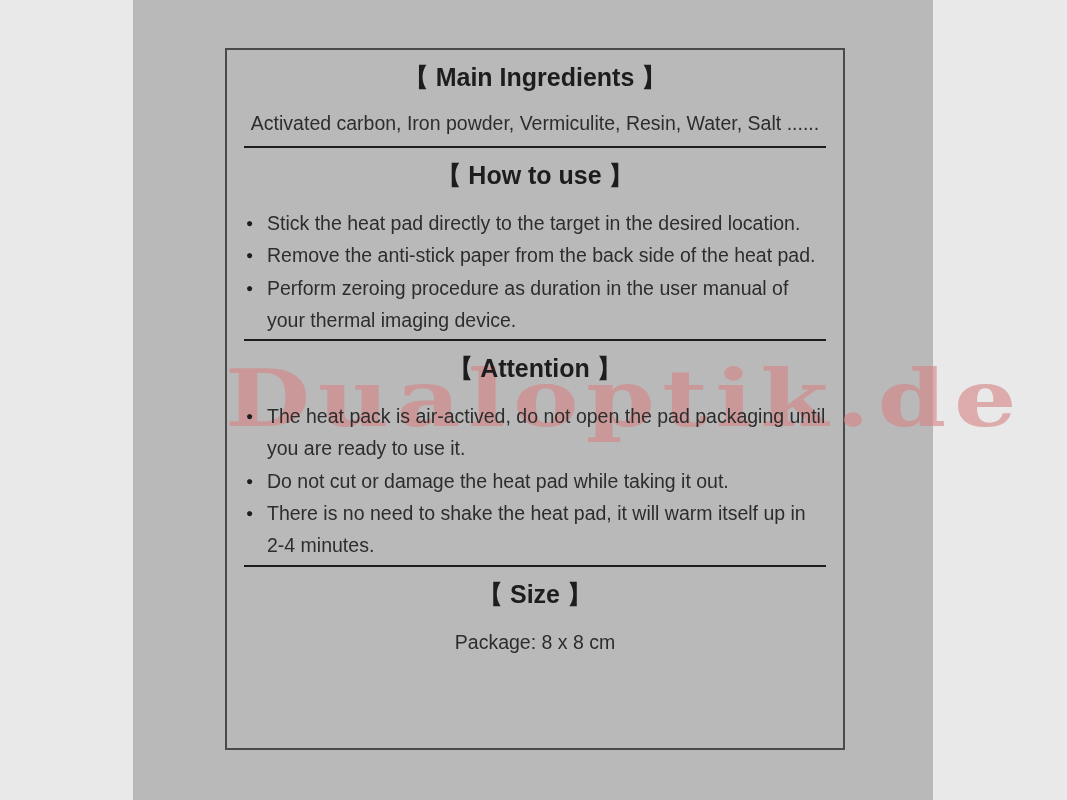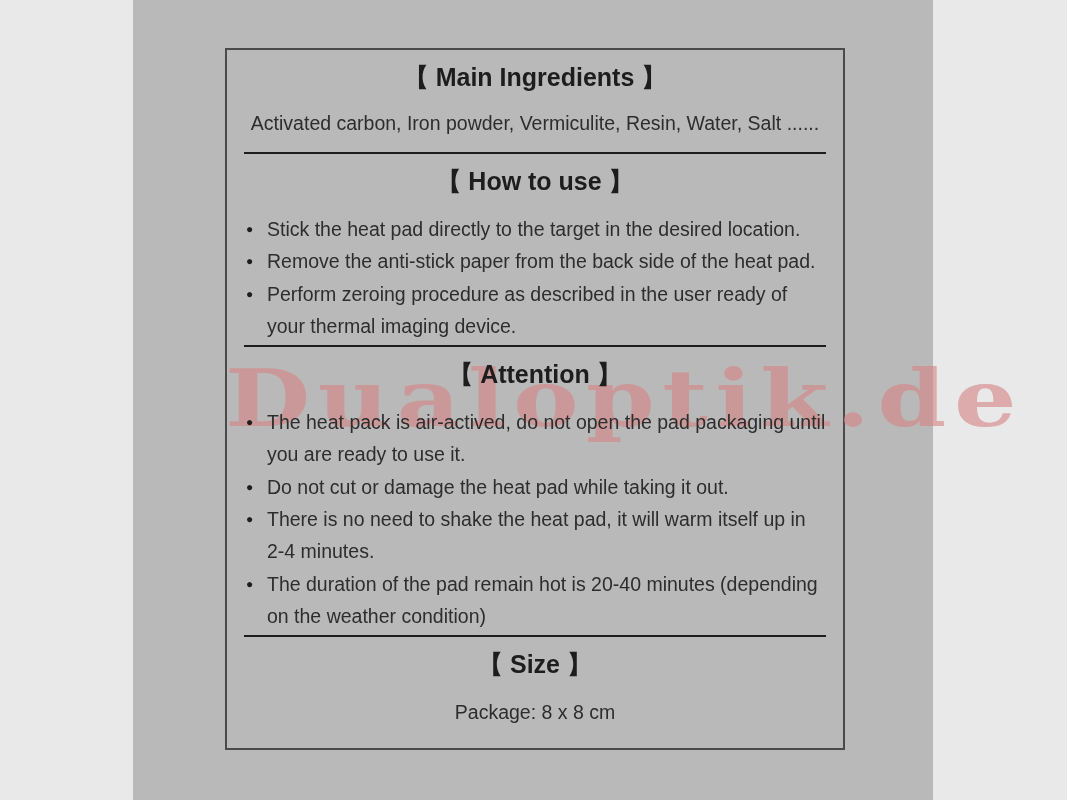--- a/index.html
+++ b/index.html
@@ -65,21 +65,21 @@
     font-weight: bold;
     color: #1d1d1d;
   }
   .h-ingredients { margin-top: 14px; }
   .h-howto      { margin-top: 22px; }
   .h-attention  { margin-top: 19px; }
   .h-size       { margin-top: 20px; }
 
   .ingredients-line {
     margin: 6px 17px 0 17px;
-    padding-bottom: 15px;
+    padding-bottom: 9px;
     border-bottom: 2px solid #1d1d1d;
     text-align: center;
     font-size: 19.5px;
     line-height: 27px;
     white-space: nowrap;
   }
   ul.bullets {
     list-style: none;
     margin: 5px 17px 0 17px;
     padding: 0 0 3px 0;
@@ -123,30 +123,29 @@
 
         <h2 class="section-heading h-ingredients">【 Main Ingredients 】</h2>
 
         <div class="ingredients-line">Activated carbon, Iron powder, Vermiculite, Resin, Water, Salt ......</div>
 
         <h2 class="section-heading h-howto">【 How to use 】</h2>
 
         <ul class="bullets">
             <li>Stick the heat pad directly to the target in the desired location.</li>
             <li>Remove the anti-stick paper from the back side of the heat pad.</li>
-            <li>Perform zeroing procedure as described in the user ready of your thermal imaging device.</li>
+            <li>Perform zeroing procedure as duration in the user manual of your thermal imaging device.</li>
           </ul>
 
         <h2 class="section-heading h-attention">【 Attention 】</h2>
 
         <ul class="bullets">
             <li>The heat pack is air-actived, do not open the pad packaging until you are ready to use it.</li>
             <li>Do not cut or damage the heat pad while taking it out.</li>
             <li>There is no need to shake the heat pad, it will warm itself up in 2-4 minutes.</li>
-            <li>The duration of the pad remain hot is 20-40 minutes (depending on the weather condition)</li>
           </ul>
 
         <h2 class="section-heading h-size">【 Size 】</h2>
 
         <div class="size-row">
           <span>Package: 8 x 8 cm</span>
         </div>
 
       </div>
     </div>

